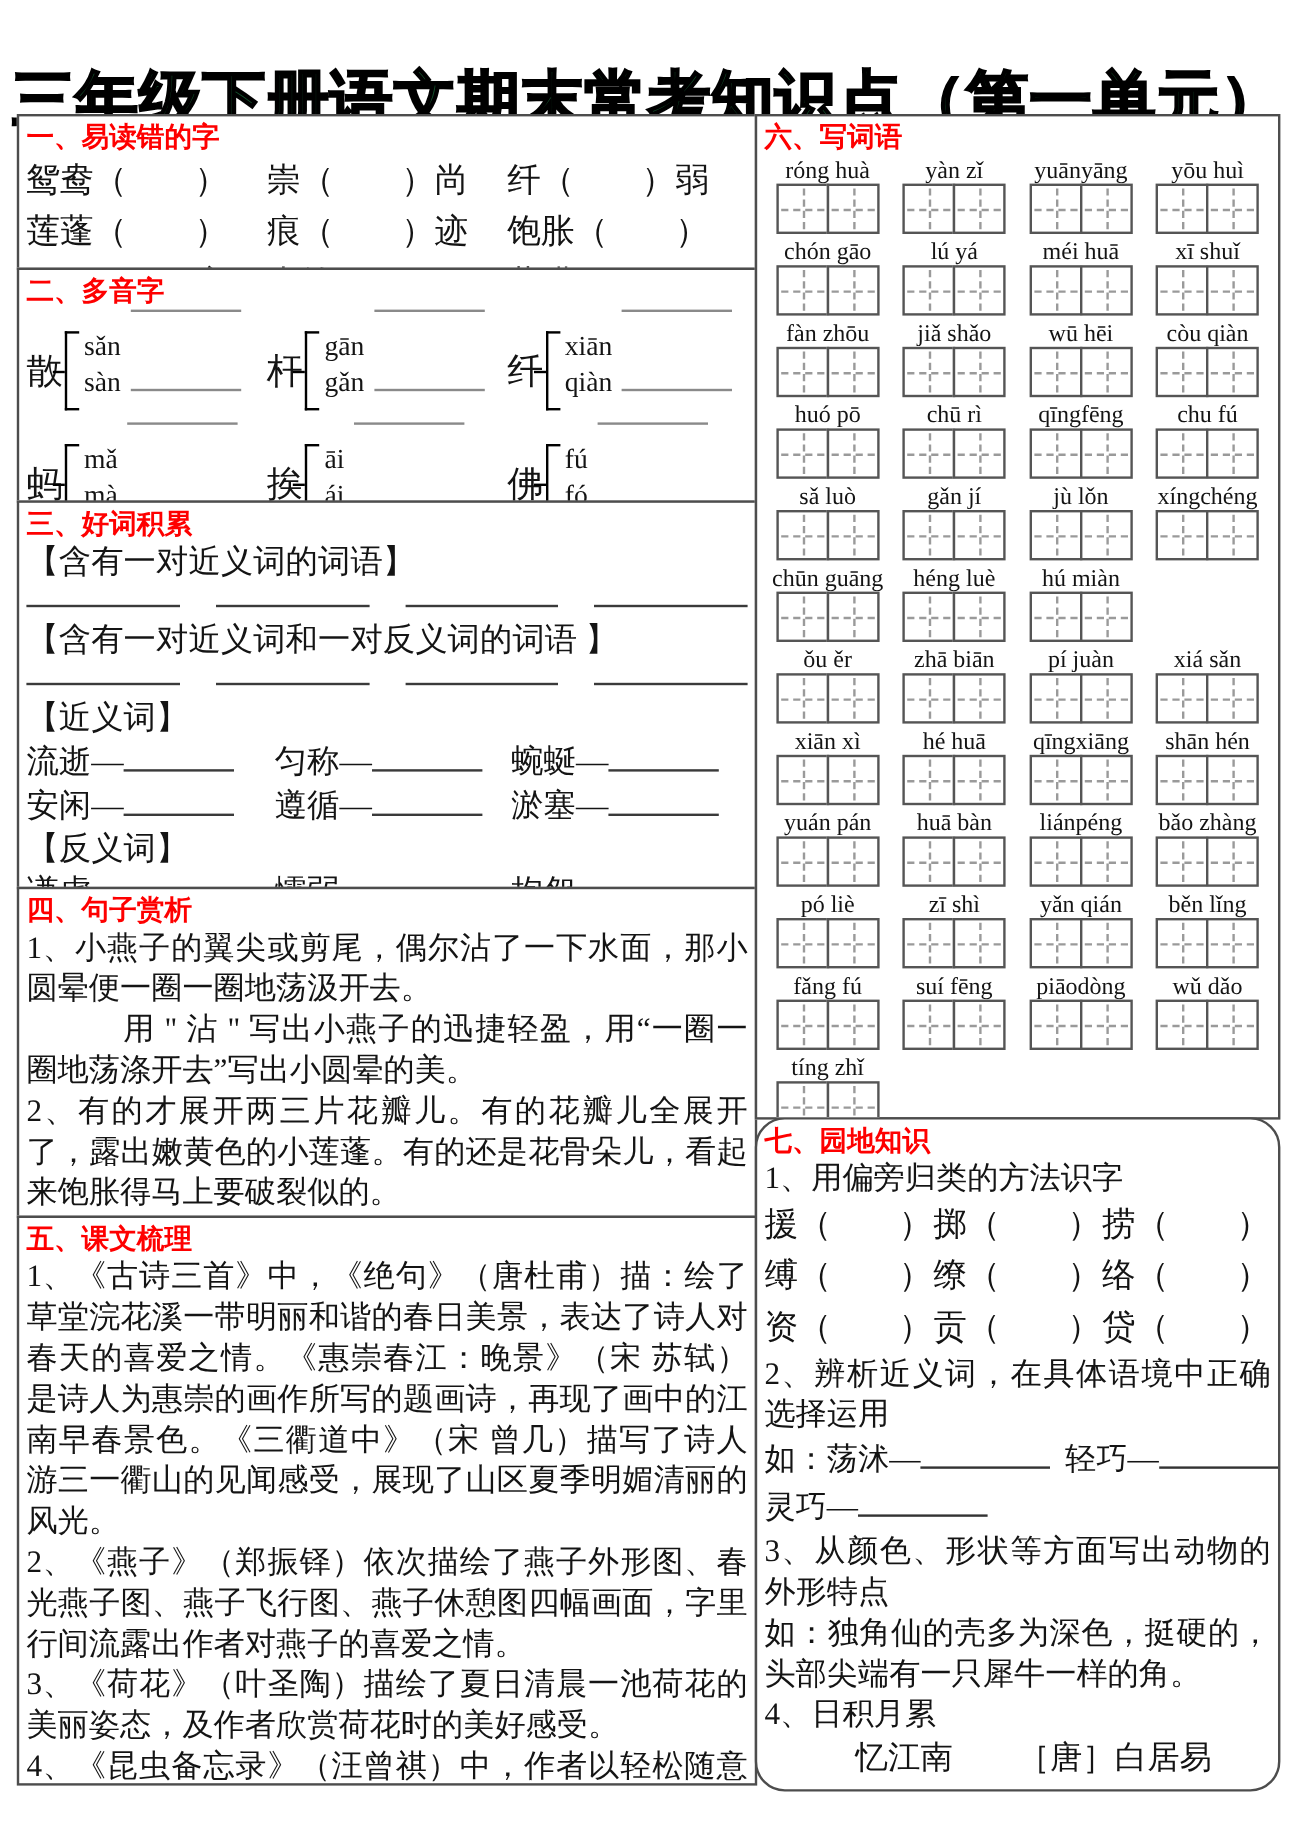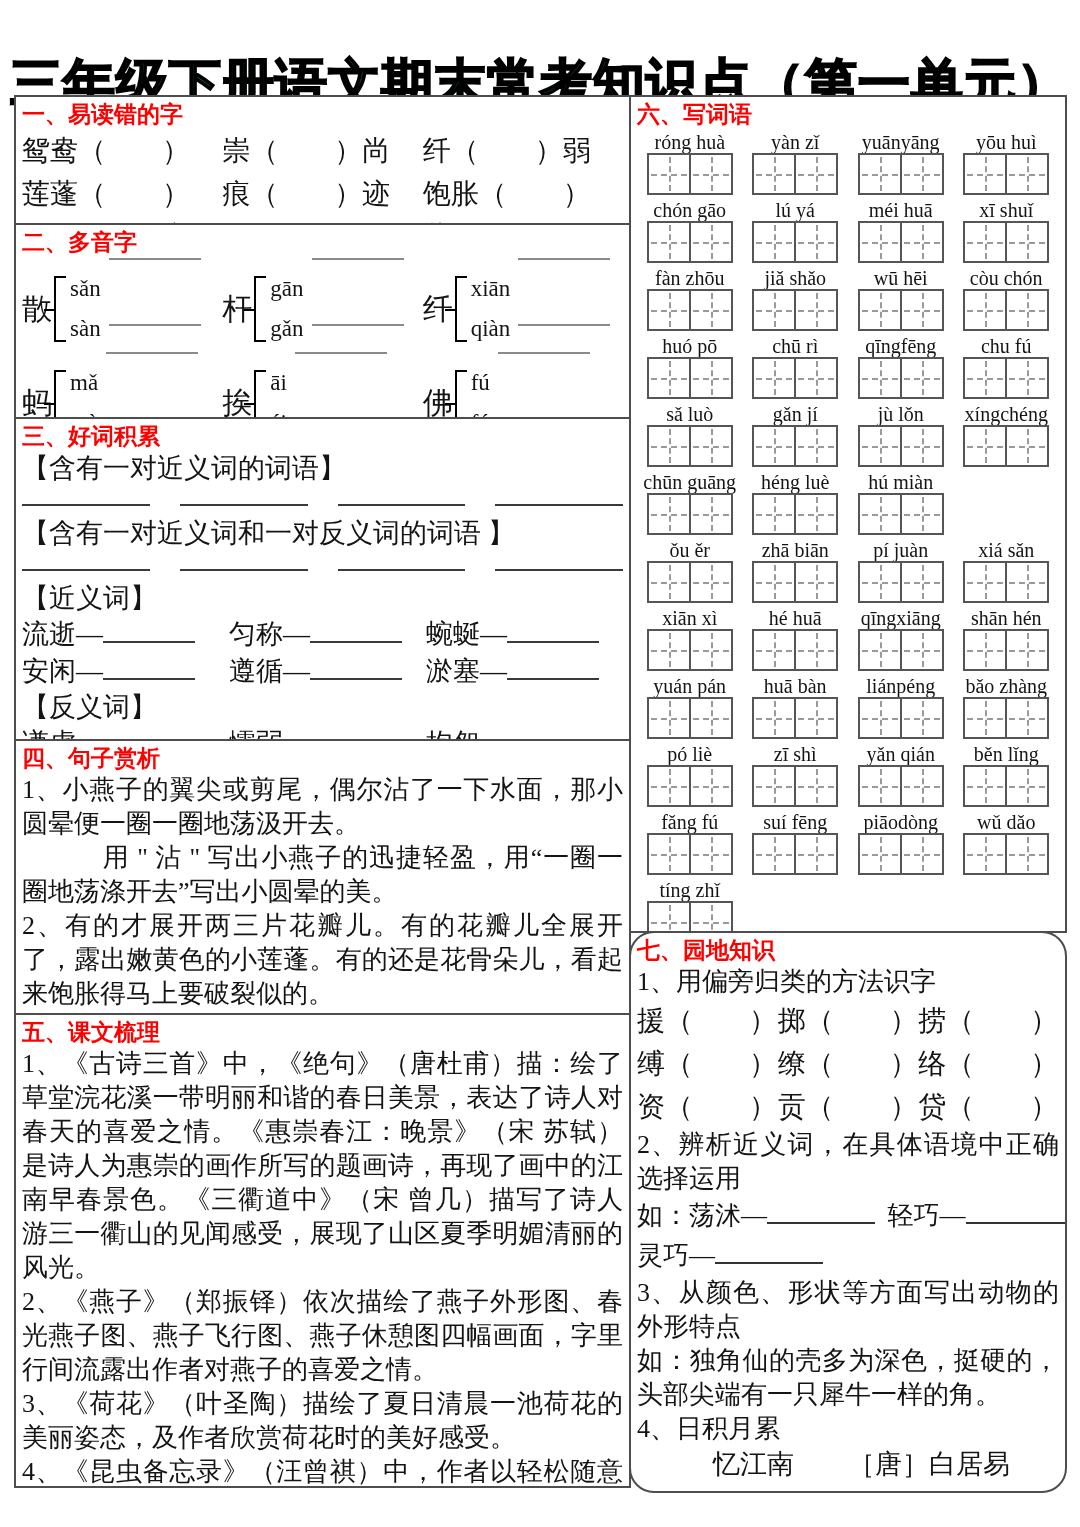--- a/index.html
+++ b/index.html
@@ -19,21 +19,21 @@
   .grid3{display:grid;grid-template-columns:1fr 1fr 1fr;}
   .miscell{font-size:28px;line-height:43px;white-space:nowrap;}
   
   .dyrows{padding-top:6px;}
   .dyrow{display:grid;grid-template-columns:1fr 1fr 1fr;margin-bottom:2px;}
   .dyentry{display:flex;align-items:center;height:92px;}
   .dychar{font-size:30px;margin-right:2px;}
   .dybrace{width:10px;height:62px;border-left:2px solid #000;border-top:2px solid #000;
       border-bottom:2px solid #000;position:relative;margin-right:4px;}
   .dybrace::before{content:"";position:absolute;left:-12px;top:50%;width:10px;border-top:2px solid #000;}
-  .dypins{display:flex;flex-direction:column;justify-content:space-between;height:70px;margin-right:8px;}
+  .dypins{display:flex;flex-direction:column;justify-content:flex-start;height:70px;margin-right:8px;}
   .dypins div{font-size:23px;line-height:30px;}
   .dyblanks{display:flex;flex-direction:column;}
   .dyblank{width:92px;border-bottom:2px solid #8a8a8a;height:0;}
   .dyblank.b1{margin-top:-34px;}
   .dyblank.b2{margin-top:64px;}
   
   .subhead{font-size:27px;line-height:35px;}
   .blankrow{display:flex;gap:30px;margin:18px 0 10px 0;}
   .blankrow .bl{flex:1;border-bottom:2px solid #3a3a3a;height:0;}
   .pairgrid{display:grid;grid-template-columns:1.05fr 1fr 1fr;}
@@ -294,21 +294,21 @@
               </div>
             </div>
             <div class="wslot">
               <div class="pinyin">wū hēi</div>
               <div class="tzbox">
                 <div class="tzcell"></div>
                 <div class="tzcell"></div>
               </div>
             </div>
             <div class="wslot">
-              <div class="pinyin">còu chón</div>
+              <div class="pinyin">còu qiàn</div>
               <div class="tzbox">
                 <div class="tzcell"></div>
                 <div class="tzcell"></div>
               </div>
             </div>
           </div>
           <div class="tzrow">
             <div class="wslot">
               <div class="pinyin">huó pō</div>
               <div class="tzbox">

